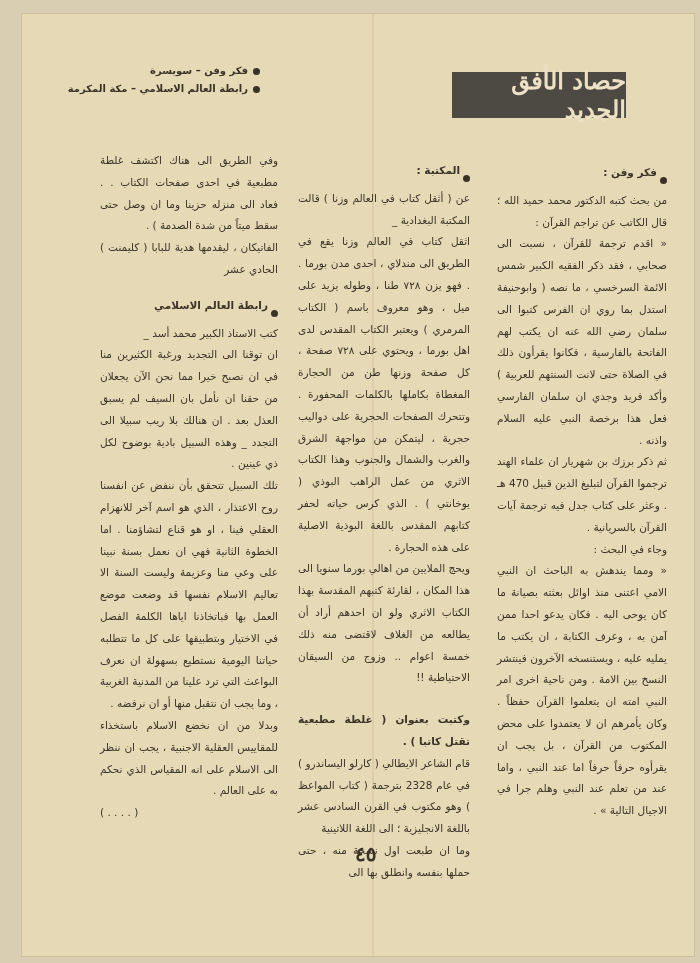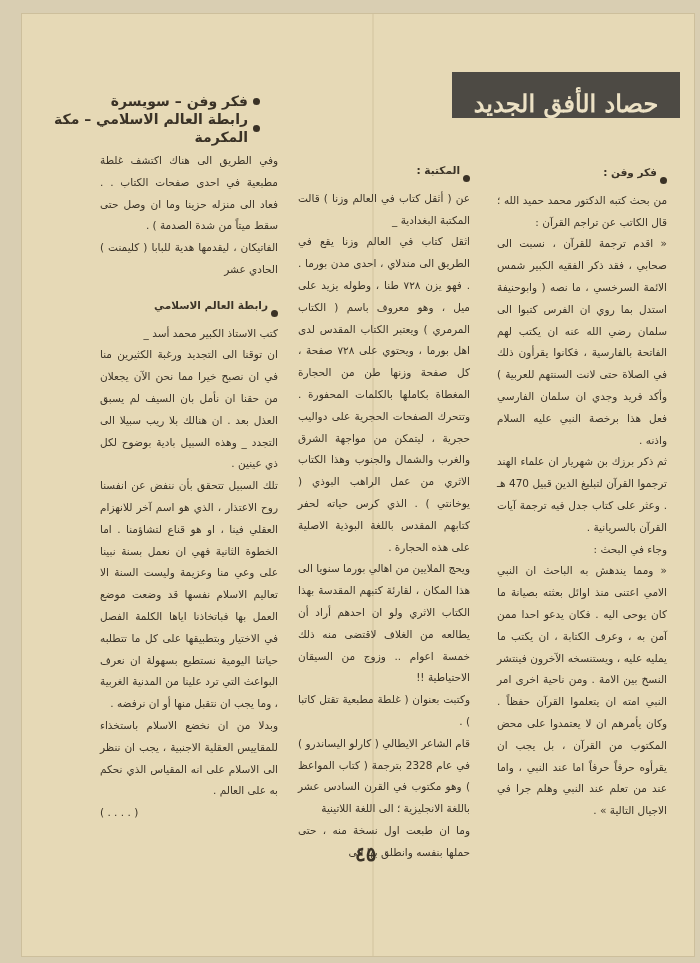--- a/index.html
+++ b/index.html
@@ -1,26 +1,26 @@
 <!DOCTYPE html>
 <html><head>
 <meta charset="utf-8">
 <style>
   html,body{margin:0;padding:0;}
   body{width:700px;height:963px;background:#d9ceb2;position:relative;overflow:hidden;font-family:"DejaVu Sans",sans-serif;}
   .page{position:absolute;left:22px;top:14px;width:672px;height:942px;background:#e6d9b6;box-shadow:0 0 0 1px #cdbf9c;}
   .fold{position:absolute;left:372px;top:14px;width:2px;height:942px;background:rgba(200,185,150,0.35);}
-  .masthead{position:absolute;left:452px;top:72px;width:228px;height:46px;background:#4d4a44;color:#ece1c4;display:flex;align-items:flex-end;justify-content:center;font-family:"DejaVu Serif",serif;font-size:24px;font-weight:bold;direction:rtl;letter-spacing:0.5px;}
-  .toc{position:absolute;right:440px;top:92px;width:230px;direction:rtl;font-size:14px;font-weight:bold;color:#3a3226;line-height:18px;}
+  .masthead{position:absolute;left:452px;top:72px;width:174px;height:46px;background:#4d4a44;color:#ece1c4;display:flex;align-items:center;justify-content:center;font-family:"DejaVu Serif",serif;font-size:24px;font-weight:bold;direction:rtl;letter-spacing:0.5px;}
+  .toc{position:absolute;right:440px;top:62px;width:230px;direction:rtl;font-size:10px;font-weight:bold;color:#3a3226;line-height:18px;}
   .toc .item{display:flex;align-items:center;gap:5px;}
   .bullet{display:inline-block;width:7px;height:7px;border-radius:50%;background:#3a3226;flex:none;}
   .col{position:absolute;direction:rtl;text-align:justify;font-family:"DejaVu Sans",sans-serif;font-size:10.5px;line-height:21.8px;color:#3b3327;}
   .col p{margin:0;}
   .col .hd{font-weight:bold;display:flex;align-items:flex-end;gap:3px;margin-bottom:6px;}
-  .col .sub{font-weight:normal;}
+  .col .sub{font-weight:bold;margin-top:20px;}
   .c1{left:497px;top:162px;width:170px;}
   .c2{left:298px;top:160px;width:172px;}
   .c3{left:100px;top:150px;width:178px;}
   .pageno{position:absolute;left:355px;top:842px;font-size:20px;font-weight:bold;color:#3b3327;font-family:"DejaVu Serif",serif;}
 </style>
 </head>
 <body>
 
 <div class="page"></div>
 <div class="fold"></div>

